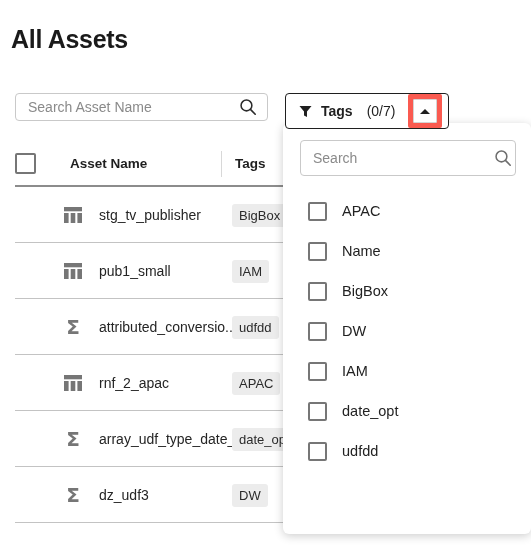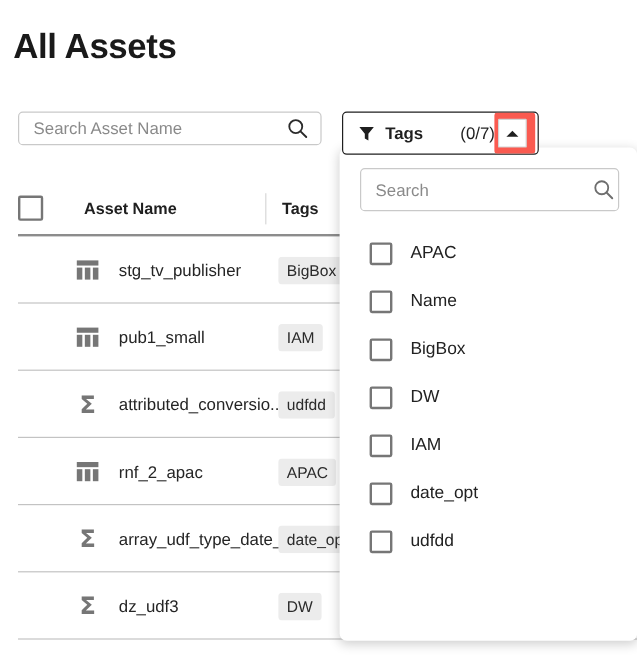--- a/index.html
+++ b/index.html
@@ -15,21 +15,21 @@
     width: 531px;
     height: 555px;
     background: #ffffff;
   }
 
   
   .page-title {
     position: absolute;
     left: 11px;
     top: 19px;
-    font-size: 29px;
+    font-size: 25px;
     font-weight: 700;
     color: #1a1a1a;
     letter-spacing: -0.3px;
     line-height: 40px;
   }
 
   
   .toolbar {
     position: absolute;
     left: 0;
@@ -85,21 +85,21 @@
   .funnel-icon { width: 13px; height: 13px; flex: none; }
   .tags-label {
     font-size: 14px;
     font-weight: 700;
     color: #1f1f1f;
     margin-left: 9px;
   }
   .tags-count {
     font-size: 14px;
     color: #1f1f1f;
-    margin-left: 31px;
+    margin-left: 14px;
   }
   .chevron-wrap {
     margin-left: auto;
     position: relative;
     width: 34px;
     height: 34px;
     display: flex;
     align-items: center;
     justify-content: center;
   }
@@ -127,21 +127,21 @@
     width: 0; height: 0;
     border-left: 5px solid transparent;
     border-right: 5px solid transparent;
     border-bottom: 5px solid #1f1f1f;
   }
 
   
   .table {
     position: absolute;
     left: 0;
-    top: 150px;
+    top: 140px;
     width: 531px;
   }
   .th-row {
     display: flex;
     align-items: center;
     height: 47px;
     padding-left: 15px;
     position: relative;
   }
   .th-row::after {

